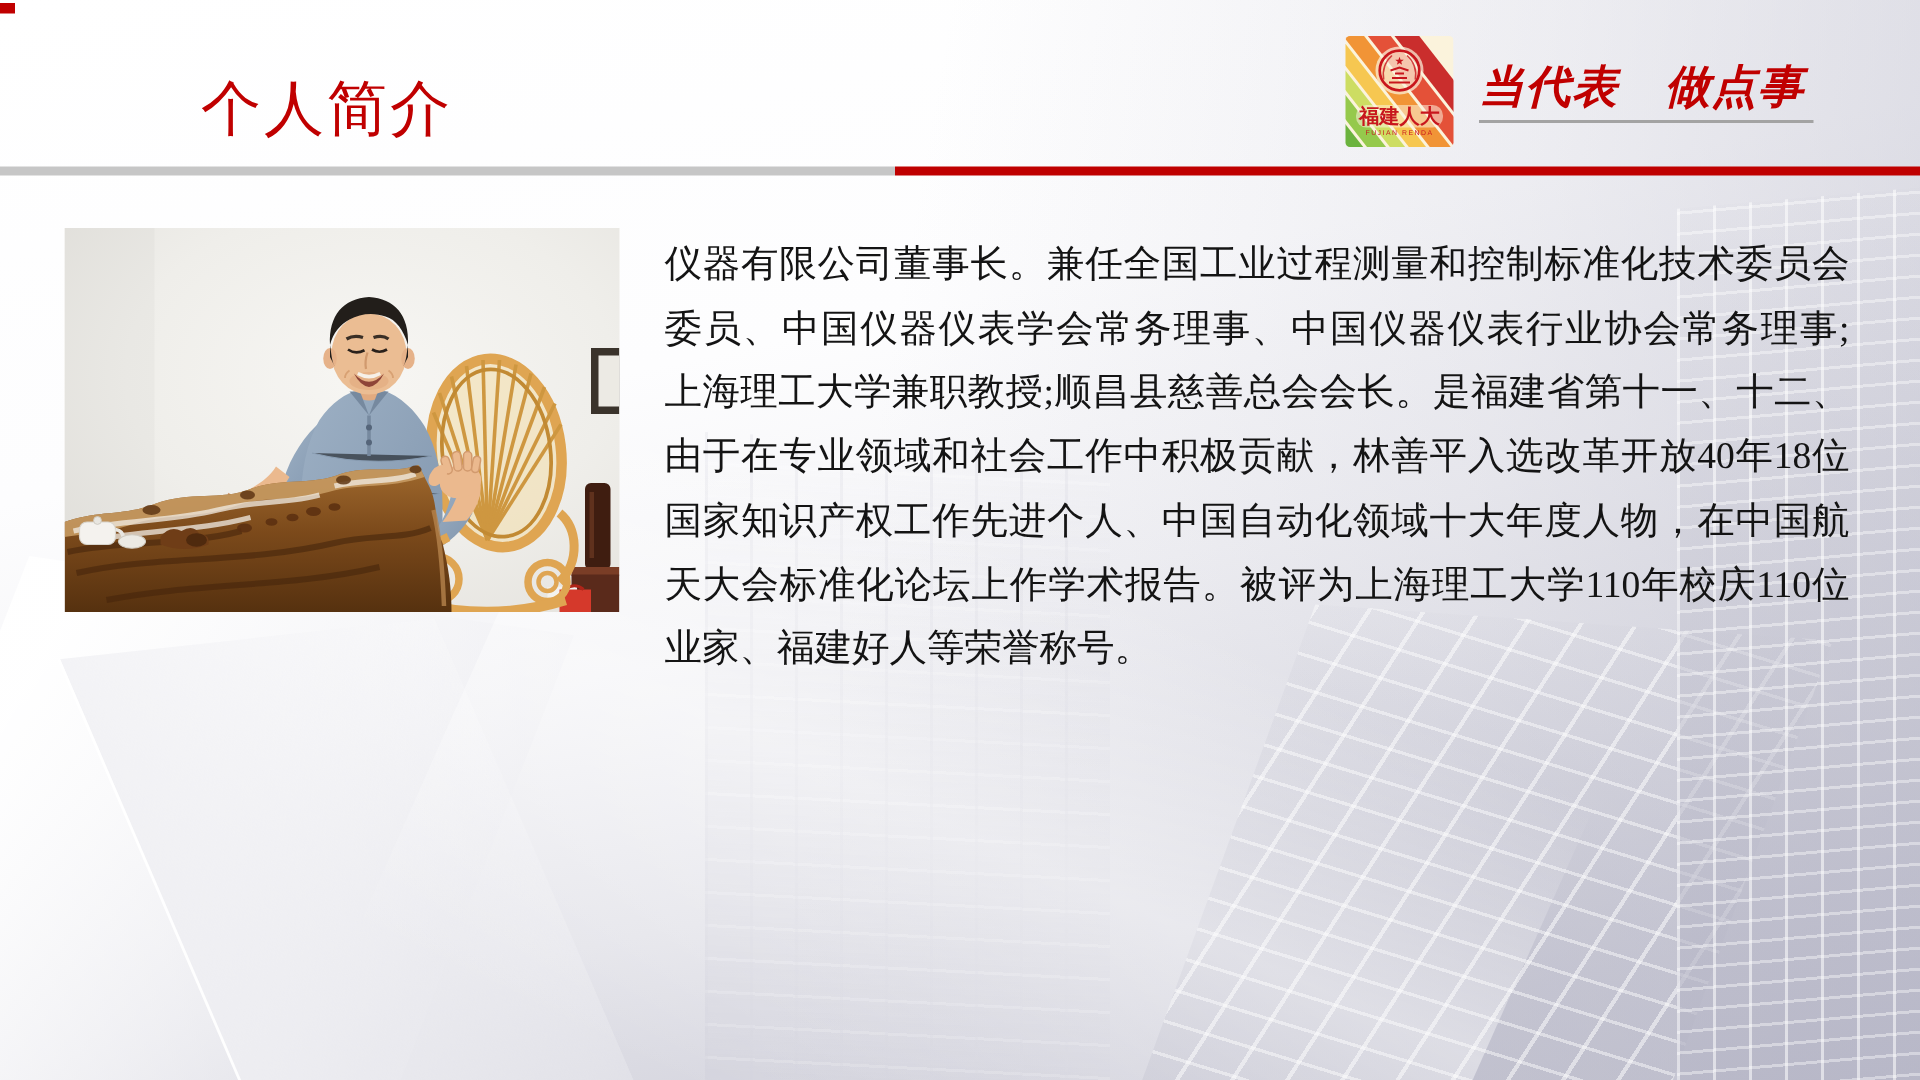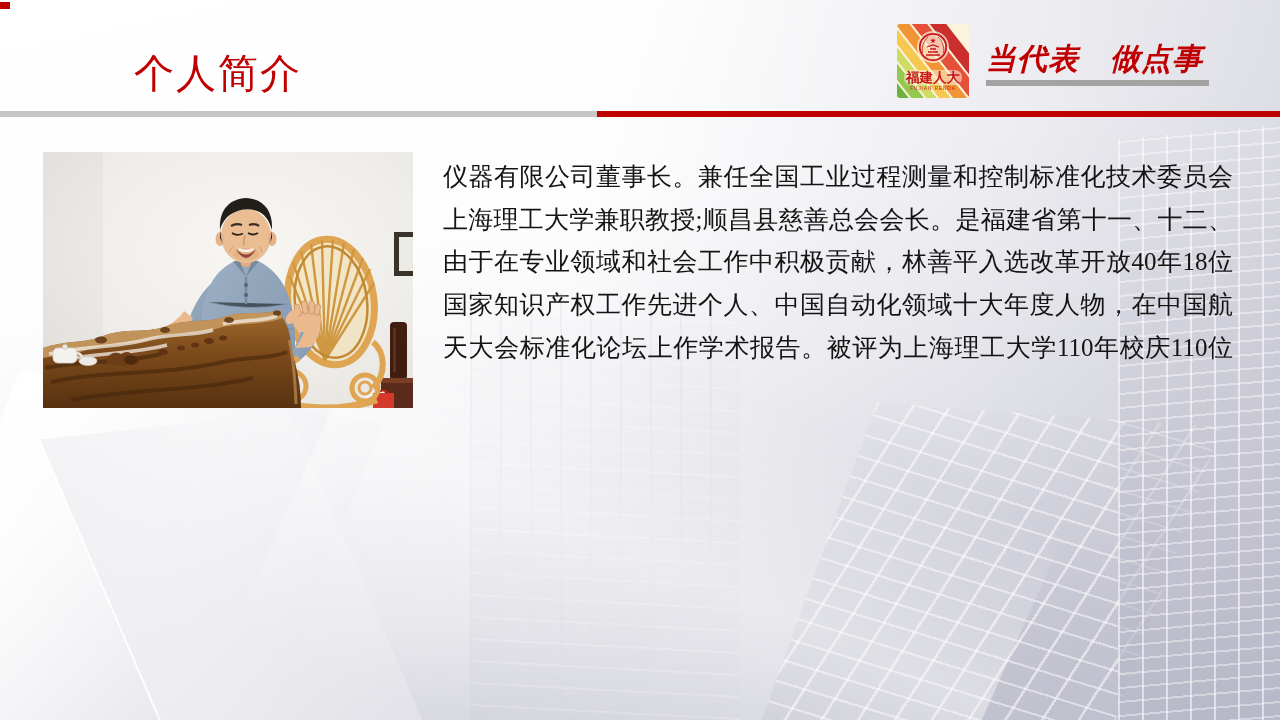--- a/index.html
+++ b/index.html
@@ -39,21 +39,21 @@
   
   .corner-accent{position:absolute;left:0;top:2px;width:10px;height:7px;background:#c00000;z-index:3;}
   .page-title{position:absolute;left:134px;top:52px;font-size:40px;line-height:42px;
     letter-spacing:2px;color:#c00000;z-index:3;}
   .divider{position:absolute;left:0;top:111px;width:1280px;height:6px;z-index:3;
     background:linear-gradient(90deg,#c6c6c6 0,#c6c6c6 597px,#bf0000 597px,#bf0000 100%);}
   .logo{position:absolute;left:897px;top:24px;width:72px;height:90px;z-index:3;}
   .slogan{position:absolute;left:986px;top:42px;z-index:3;display:inline-block;
     font-size:30px;line-height:34px;font-weight:700;font-style:italic;color:#c00000;
     font-family:"Liberation Serif",serif;letter-spacing:1px;
-    padding:0 6px 4px 0;border-bottom:6px solid #a3a3a3;min-width:176px;}
+    padding:0 6px 4px 0;border-bottom:2px solid #a3a3a3;min-width:176px;}
   
   .photo{position:absolute;left:43px;top:152px;width:370px;height:256px;z-index:2;
     overflow:hidden;background:#efeeea;}
   .photo svg{display:block;}
   
   .bio{position:absolute;left:443px;top:156px;width:790px;z-index:2;
     font-family:"Liberation Serif",serif;font-size:25px;line-height:42.7px;color:#141414;}
   .bio-line{text-align:justify;text-align-last:justify;text-justify:inter-character;
     white-space:normal;}
   .bio-line.first{text-indent:2em;}
@@ -271,19 +271,21 @@
           <ellipse cx="152" cy="193" rx="4" ry="2.5"></ellipse>
           <ellipse cx="166" cy="189" rx="5" ry="3"></ellipse>
           <ellipse cx="180" cy="186" rx="4" ry="2.5"></ellipse>
         </g>
       </g>
     </svg>
   </div>
 
   <div class="bio">
     <div class="bio-line">仪器有限公司董事长。兼任全国工业过程测量和控制标准化技术委员会</div>
+    <div class="bio-line">委员、中国仪器仪表学会常务理事、中国仪器仪表行业协会常务理事;</div>
     <div class="bio-line">上海理工大学兼职教授;顺昌县慈善总会会长。是福建省第十一、十二、</div>
     <div class="bio-line">由于在专业领域和社会工作中积极贡献，林善平入选改革开放40年18位</div>
     <div class="bio-line">国家知识产权工作先进个人、中国自动化领域十大年度人物，在中国航</div>
     <div class="bio-line">天大会标准化论坛上作学术报告。被评为上海理工大学110年校庆110位</div>
+    <div class="bio-line last">业家、福建好人等荣誉称号。</div>
   </div>
 
 </div>
 
 </body></html>

